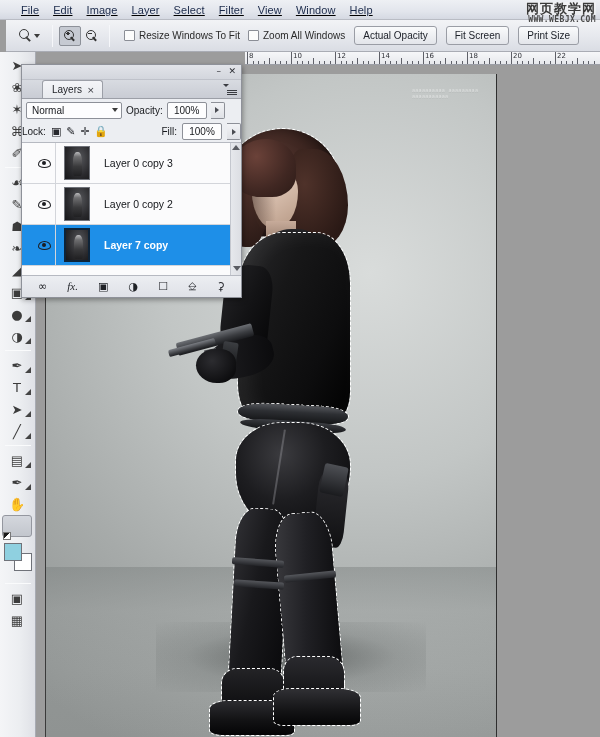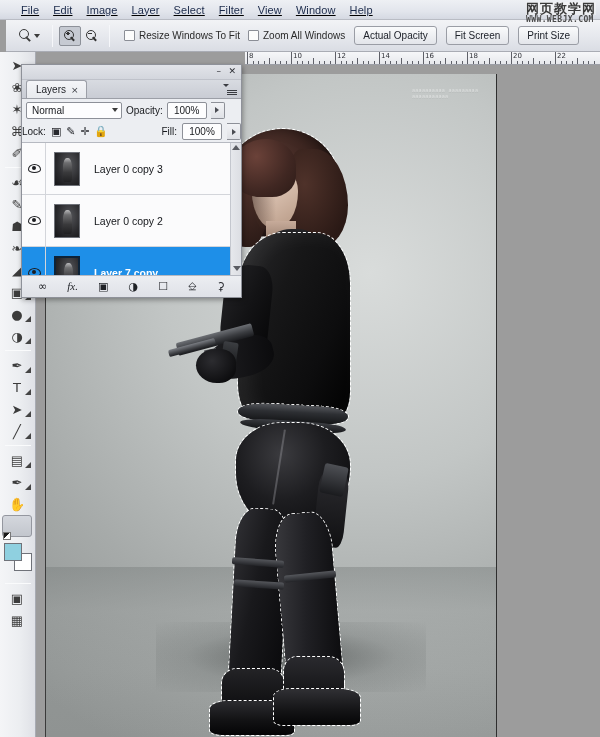--- a/index.html
+++ b/index.html
@@ -22,21 +22,21 @@
     text-decoration: underline;
   }
   .menu-item {
     font-size: 11px; color: #1b2a4a; padding: 2px 7px; cursor: default;
     white-space: nowrap; letter-spacing: .1px;
   }
 
   
   #wm-top {
     position: absolute; top: 2px; right: 4px; z-index: 60;
-    text-align: left; line-height: 1;
+    text-align: right; line-height: 1;
   }
   #wm-top .cn {
     font-size: 13px; color: #3a3a3a; letter-spacing: 1px;
     font-family: "DejaVu Sans", sans-serif; font-weight: bold;
     background: rgba(245,245,245,.55);
   }
   #wm-top .url {
     font-size: 8px; color: #4a4a4a; letter-spacing: .4px; margin-top: 1px;
     font-family: "DejaVu Sans Mono", monospace; font-weight: bold;
   }
@@ -357,21 +357,21 @@
   .win-btn {
     position: absolute; top: 2px; font-size: 9px; color: #2d2f35;
     line-height: 9px; font-family: "DejaVu Sans", sans-serif;
   }
   #panel-tabs {
     height: 19px; background: linear-gradient(to bottom,#d8dbe1,#c9ccd4);
     display: flex; align-items: flex-end; position: relative;
     border-bottom: 1px solid #9c9fa7;
   }
   #tab-layers {
-    height: 18px; margin-left: 4px; padding: 0 7px 0 9px;
+    height: 18px; margin-left: 20px; padding: 0 7px 0 9px;
     background: linear-gradient(to bottom,#f4f5f8,#e8eaee);
     border: 1px solid #9c9fa7; border-bottom: none;
     border-radius: 3px 3px 0 0; display: flex; align-items: center; gap: 5px;
     font-size: 10px; color: #1d1f24;
   }
   .tab-x { font-size: 9px; color: #3a3c42; font-family: "DejaVu Sans", sans-serif; }
   #panel-menu-btn {
     position: absolute; right: 4px; bottom: 3px; width: 14px; height: 11px;
     display: flex; flex-direction: column; justify-content: center; gap: 1.5px;
   }
@@ -406,22 +406,22 @@
     border-bottom: 3px solid transparent; border-left: 4px solid #4a4c52;
   }
   #lock-row {
     height: 22px; display: flex; align-items: center; padding: 0 0; gap: 5px;
     background: #eceef2; border-bottom: 1px solid #b6b9c1;
   }
   .lock-ic { font-size: 11px; color: #27292e; line-height: 11px;
     font-family: "DejaVu Sans", sans-serif; }
   #layer-list { flex: 1; background: #fbfbfc; position: relative; overflow: hidden; }
   .layer-row {
-    height: 52px; display: flex; align-items: center;
-    border-bottom: 1px solid #d3d5da; padding-left: 2px;
+    height: 41px; display: flex; align-items: center;
+    border-bottom: 1px solid #d3d5da; padding-left: 12px;
   }
   .layer-row.active { background: #1e8fe8; }
   .eye-cell { width: 22px; display: flex; justify-content: center;
     border-right: 1px solid #d3d5da; height: 100%; align-items: center; }
   .eye {
     width: 13px; height: 9px; border: 1.4px solid #1c1d21;
     border-radius: 50% 50% 50% 50% / 60% 60% 40% 40%; position: relative;
   }
   .eye::after {
     content: ''; position: absolute; width: 4px; height: 4px; background: #1c1d21;

